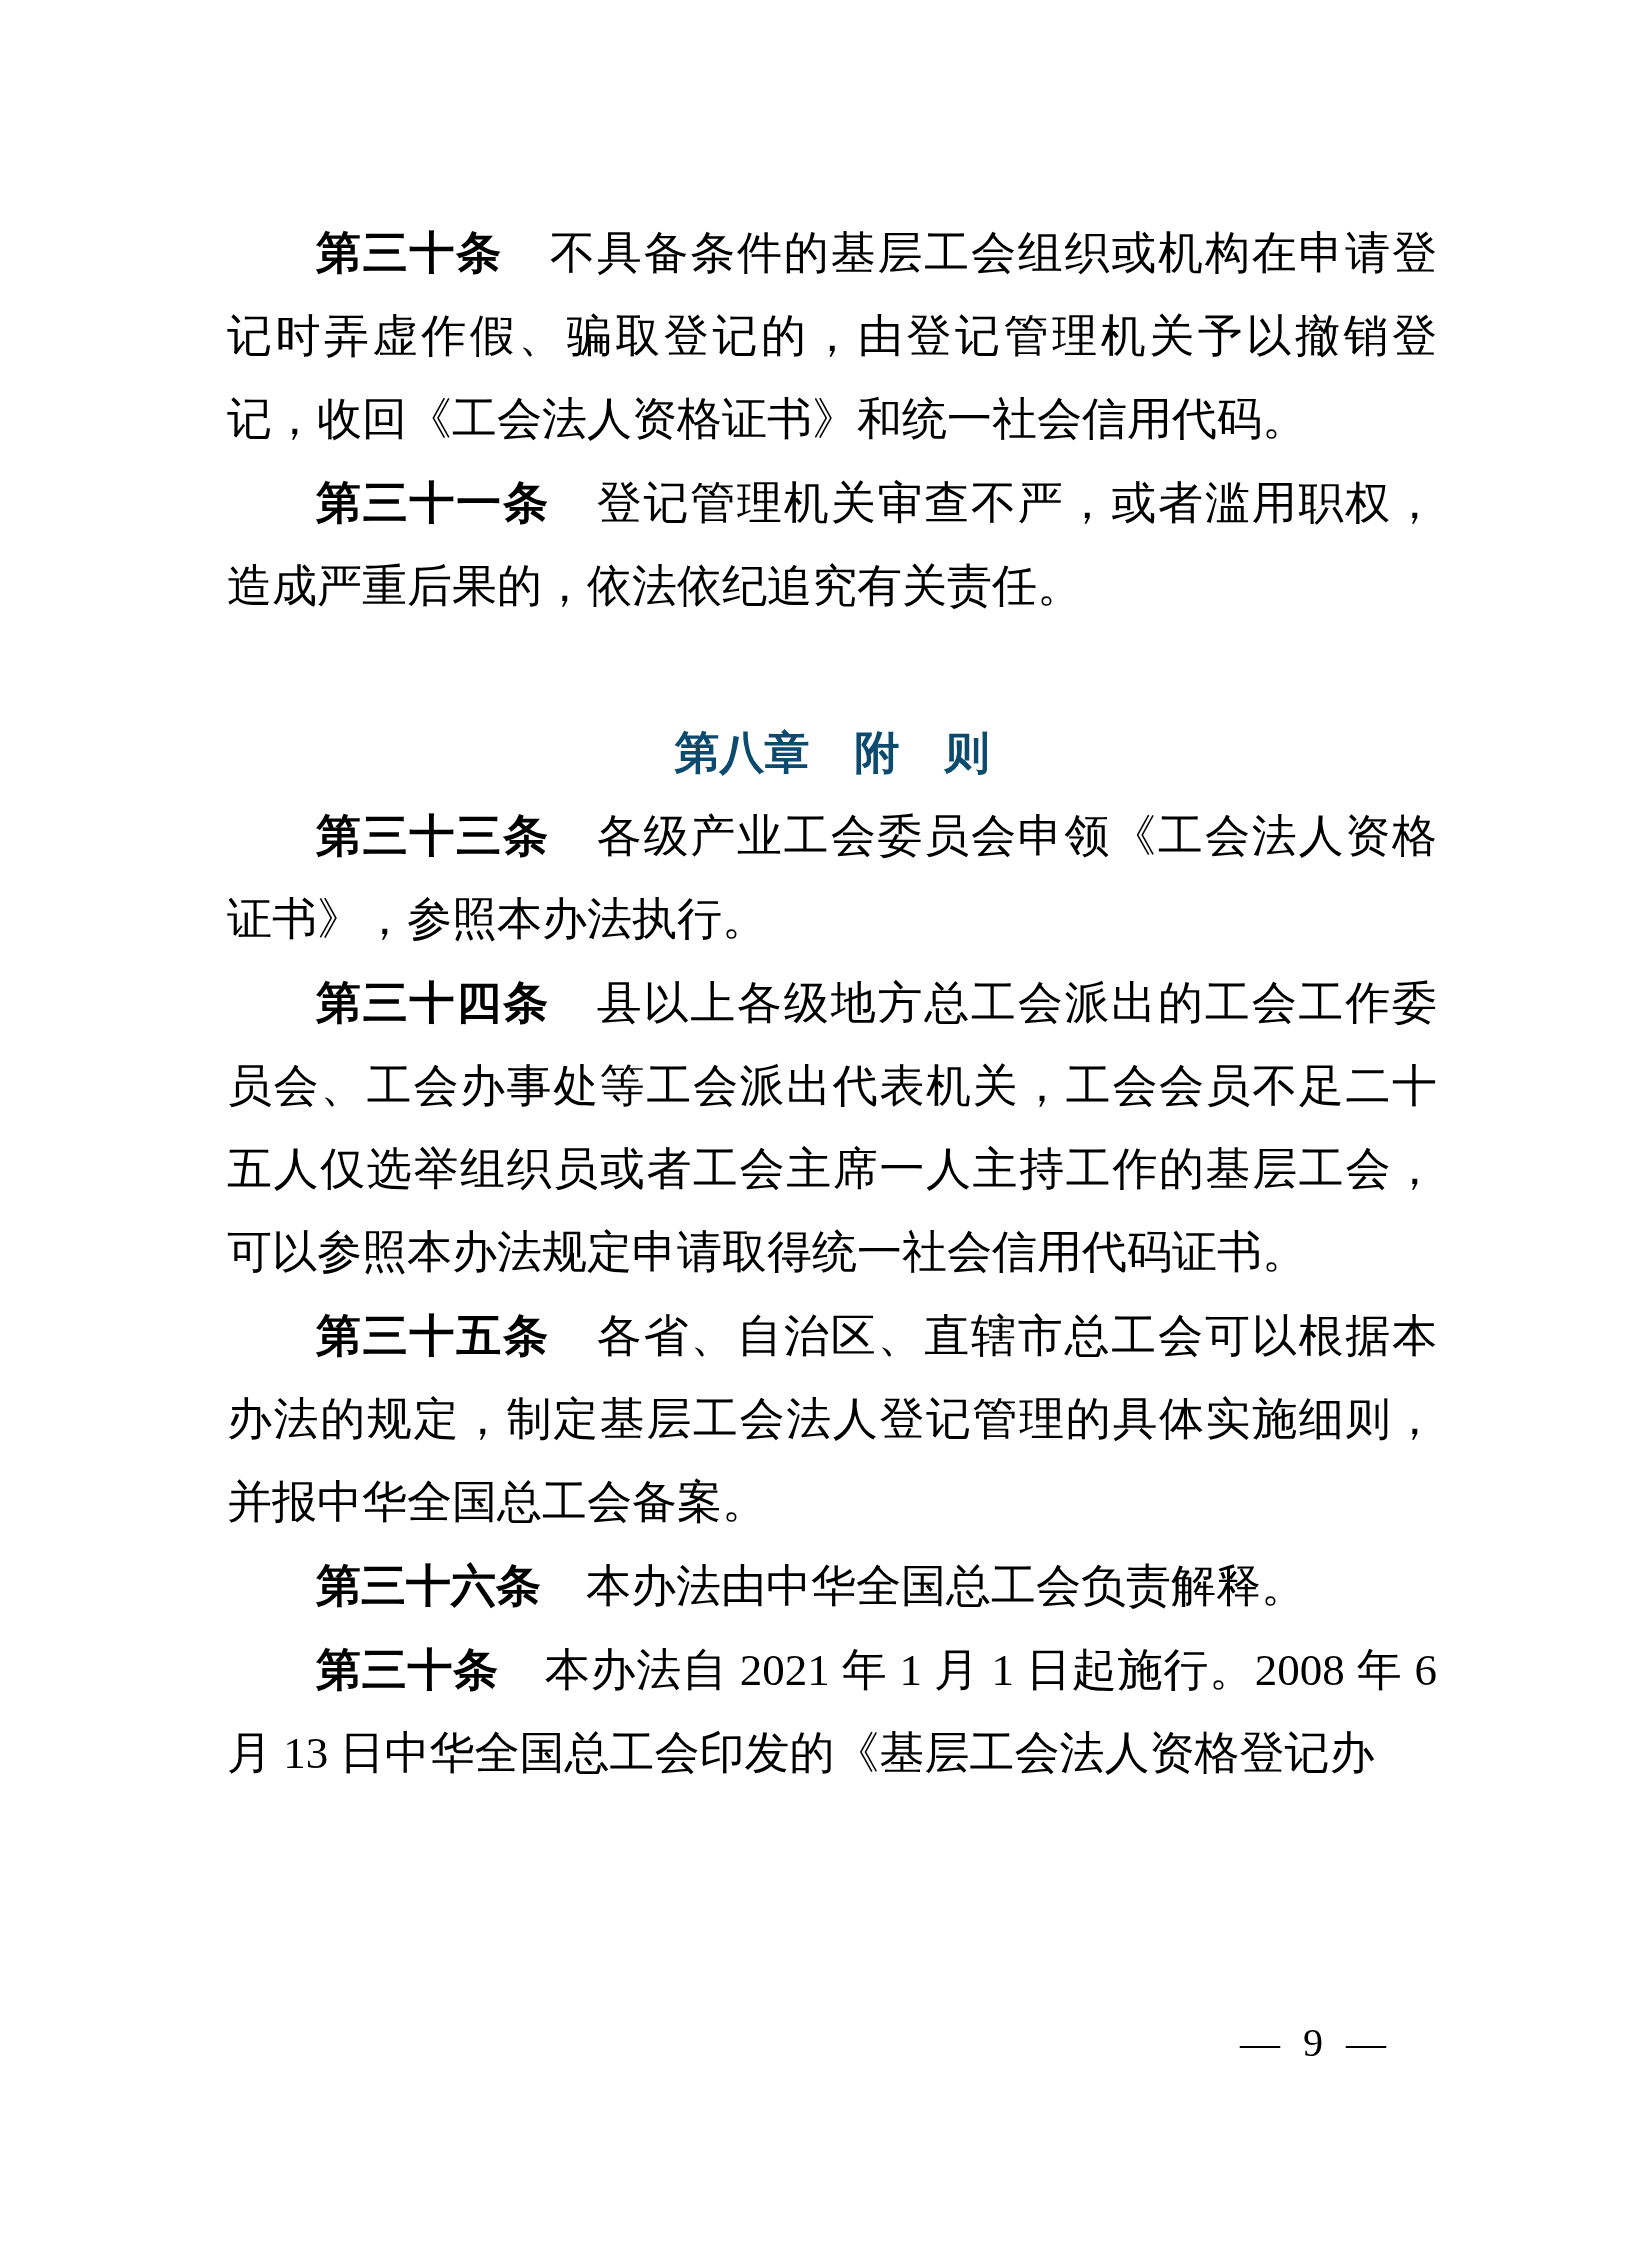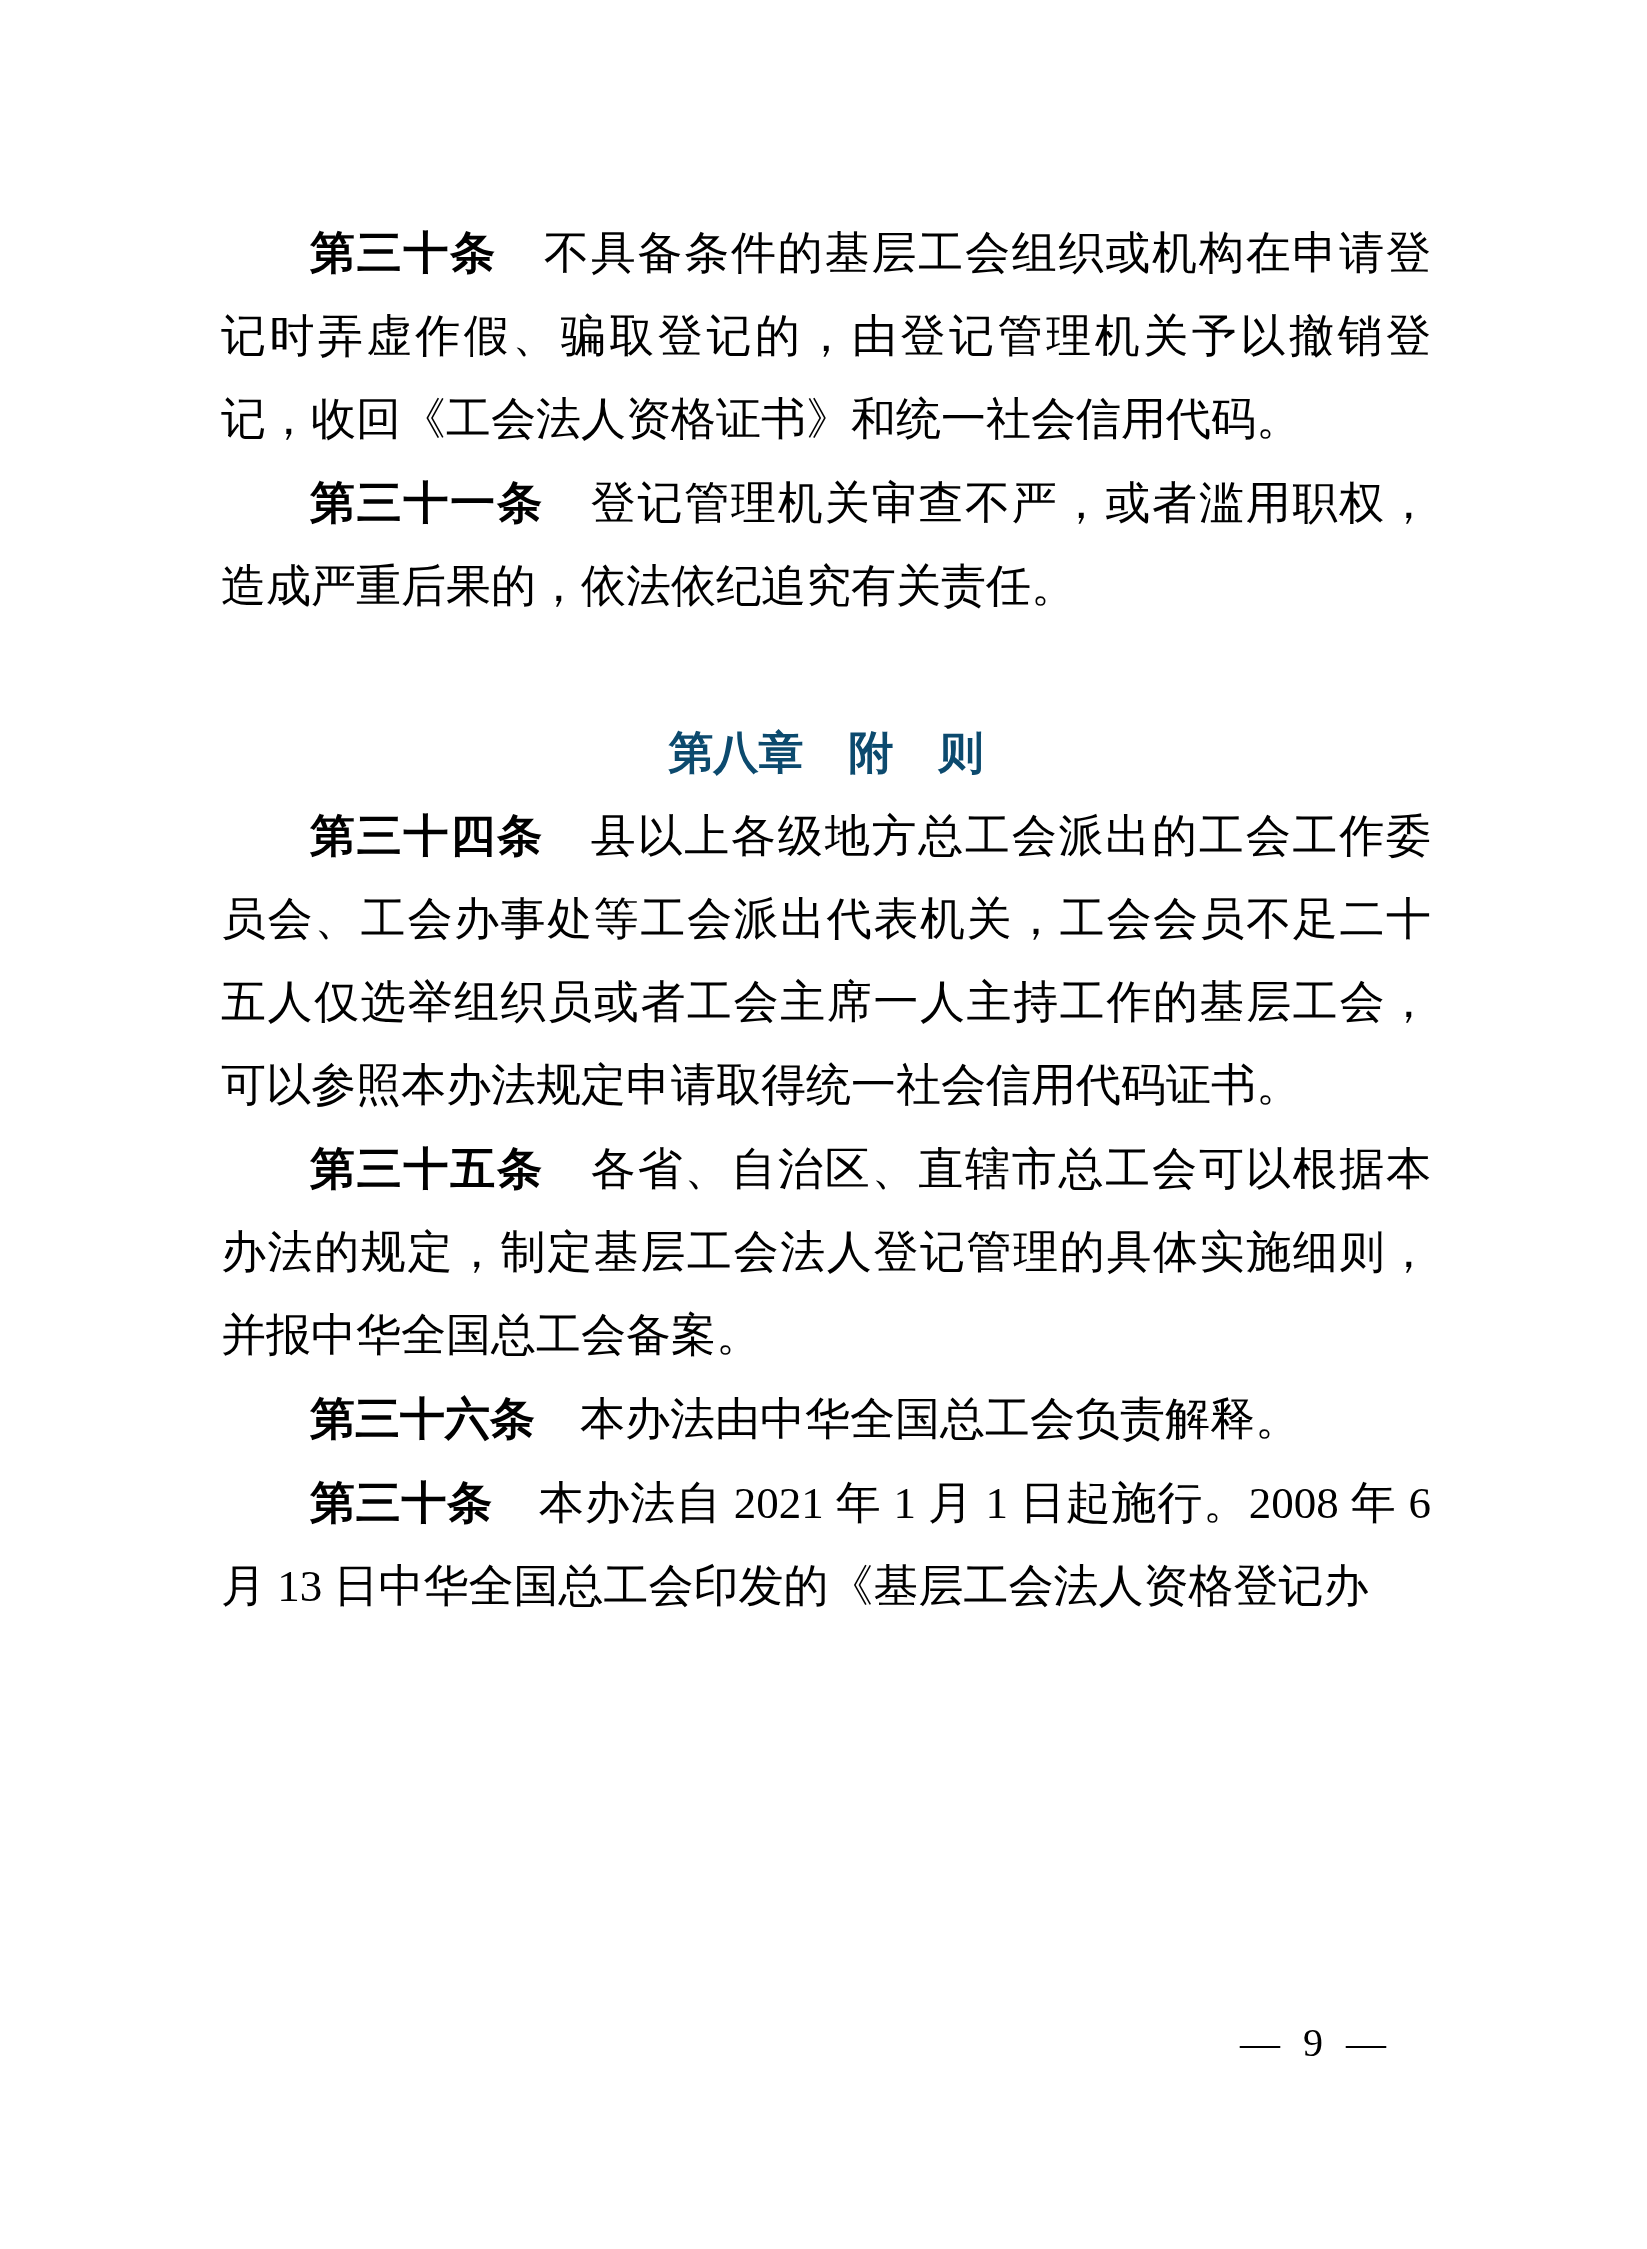--- a/index.html
+++ b/index.html
@@ -11,21 +11,21 @@
     position: relative;
     width: 1647px;
     height: 2249px;
     background: #ffffff;
     overflow: hidden;
     font-family: "Liberation Serif", "DejaVu Serif", serif;
     color: #000000;
   }
   .content {
     position: absolute;
-    left: 221px;
+    left: 227px;
     top: 211px;
     width: 1210px;
   }
   .para {
     margin: 0;
     font-size: 45px;
     line-height: 83px;
     text-indent: 89px;            
     text-align: justify;
     text-align-last: left;
@@ -58,20 +58,21 @@
   }
 </style>
 </head>
 <body>
 
 <div class="page">
   <div class="content">
       <p class="para"><span class="article-label">第三十条</span>　<span>不具备条件的基层工会组织或机构在申请登记时弄虚作假、骗取登记的，由登记管理机关予以撤销登记，收回《工会法人资格证书》和统一社会信用代码。</span></p>
       <p class="para"><span class="article-label">第三十一条</span>　<span>登记管理机关审查不严，或者滥用职权，造成严重后果的，依法依纪追究有关责任。</span></p>
       <p class="chapter-heading">第八章　附　则</p>
+      <p class="para"><span class="article-label">第三十三条</span>　<span>各级产业工会委员会申领《工会法人资格证书》，参照本办法执行。</span></p>
       <p class="para"><span class="article-label">第三十四条</span>　<span>县以上各级地方总工会派出的工会工作委员会、工会办事处等工会派出代表机关，工会会员不足二十五人仅选举组织员或者工会主席一人主持工作的基层工会，可以参照本办法规定申请取得统一社会信用代码证书。</span></p>
       <p class="para"><span class="article-label">第三十五条</span>　<span>各省、自治区、直辖市总工会可以根据本办法的规定，制定基层工会法人登记管理的具体实施细则，并报中华全国总工会备案。</span></p>
       <p class="para"><span class="article-label">第三十六条</span>　<span>本办法由中华全国总工会负责解释。</span></p>
       <p class="para"><span class="article-label">第三十条</span>　<span>本办法自 2021 年 1 月 1 日起施行。2008 年 6 月 13 日中华全国总工会印发的《基层工会法人资格登记办</span></p>
     </div>
   <div class="page-number">— 9 —</div>
 </div>
 
 
 </body></html>

